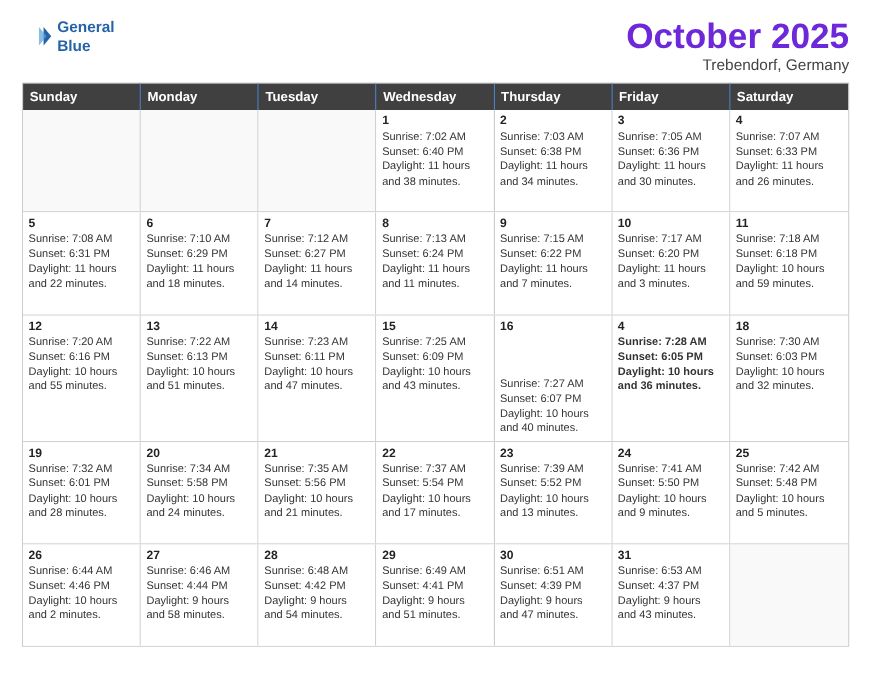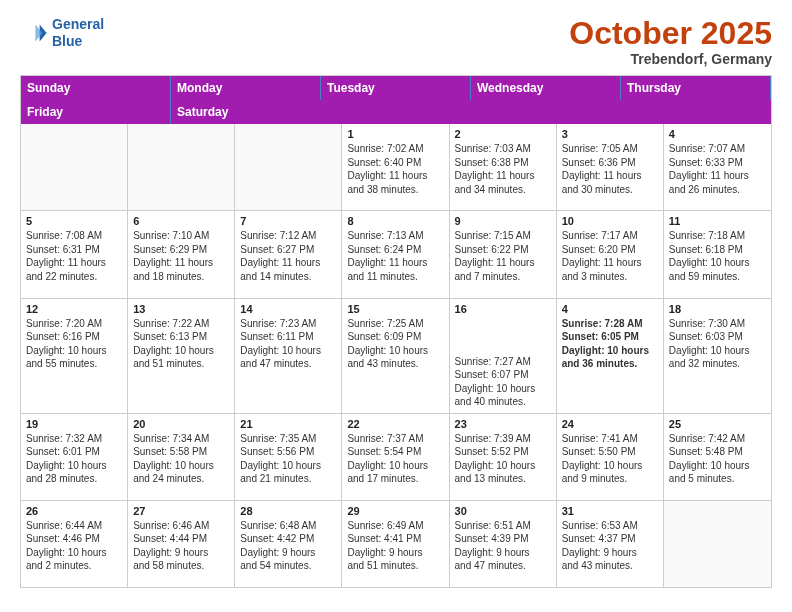--- a/index.html
+++ b/index.html
@@ -40,38 +40,37 @@
     .logo-icon {
       width: 28px;
       height: 28px;
     }
     .title-block {
       text-align: right;
     }
     .month-title {
       font-size: 32px;
       font-weight: bold;
-      color: #c2410c;
+      color: #6d28d9;
       line-height: 1.1;
     }
     .location {
       font-size: 14px;
       color: #444;
-      font-weight: bold;
     }
     .calendar {
       flex: 1;
       display: flex;
       flex-direction: column;
       border: 1px solid #ccc;
     }
     .cal-header {
       display: grid;
-      grid-template-columns: repeat(5, 1fr);
-      background: #a21caf;
+      grid-template-columns: repeat(7, 1fr);
+      background: #404040;
     }
     .cal-header-cell {
       color: #fff;
       font-size: 12px;
       font-weight: bold;
       padding: 5px 6px;
       text-align: left;
       border-right: 1px solid #4a7fc1;
     }
     .cal-header-cell:last-child {

